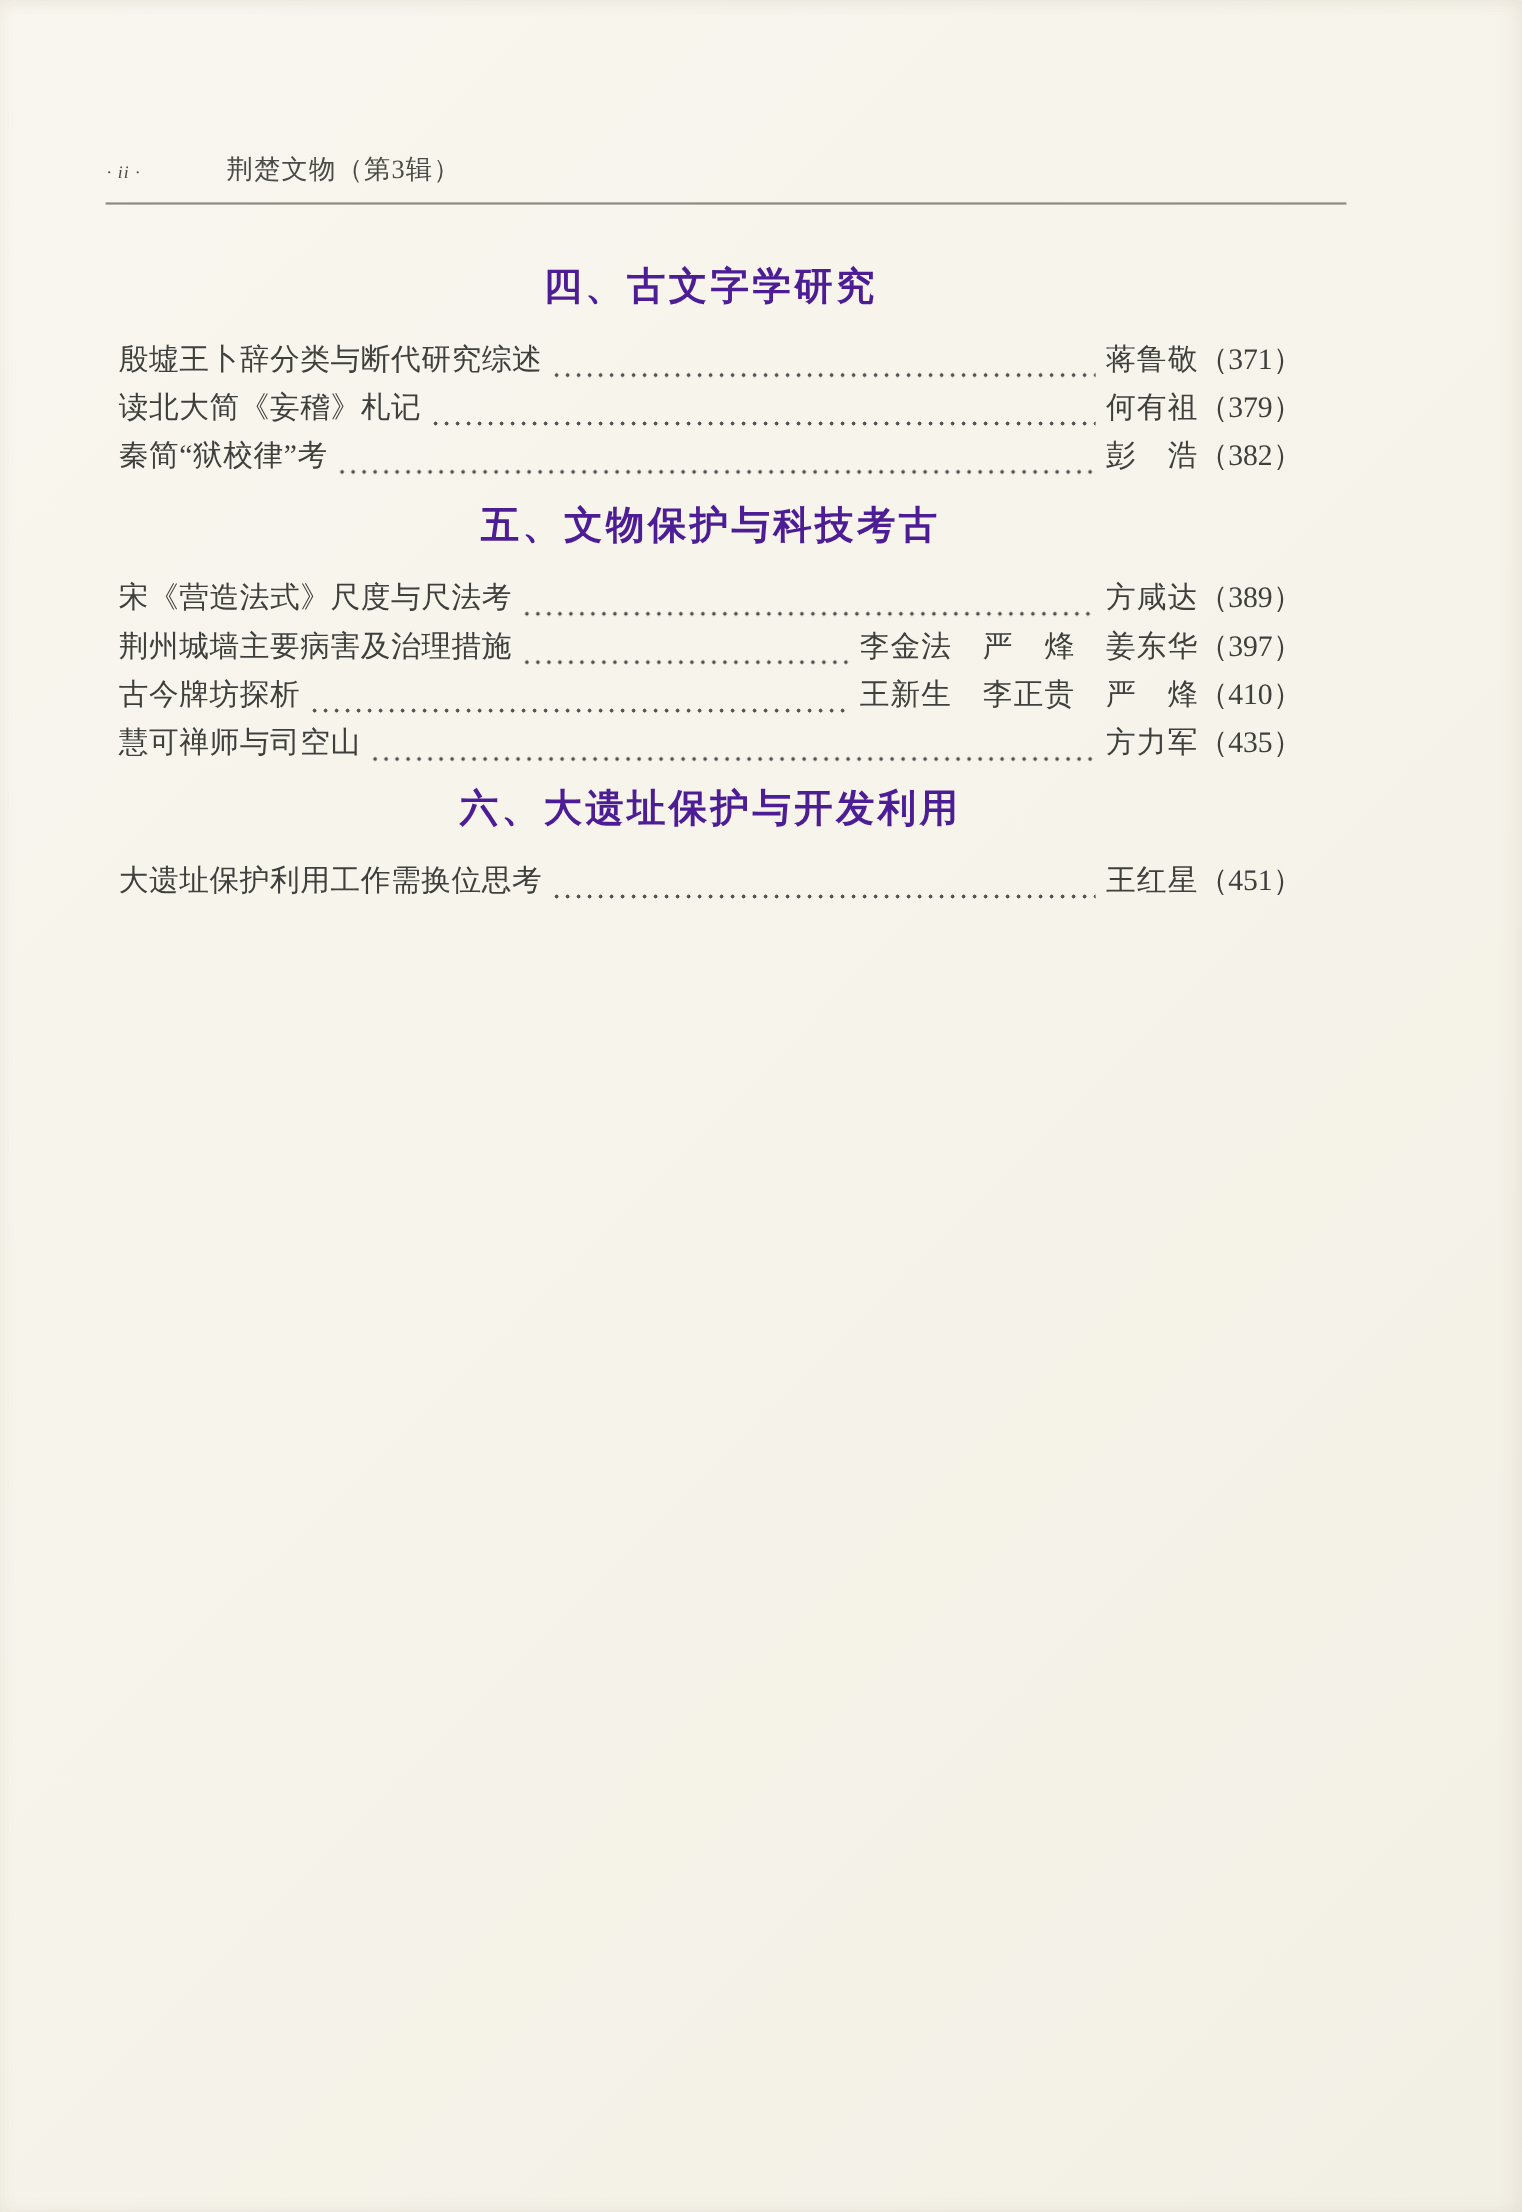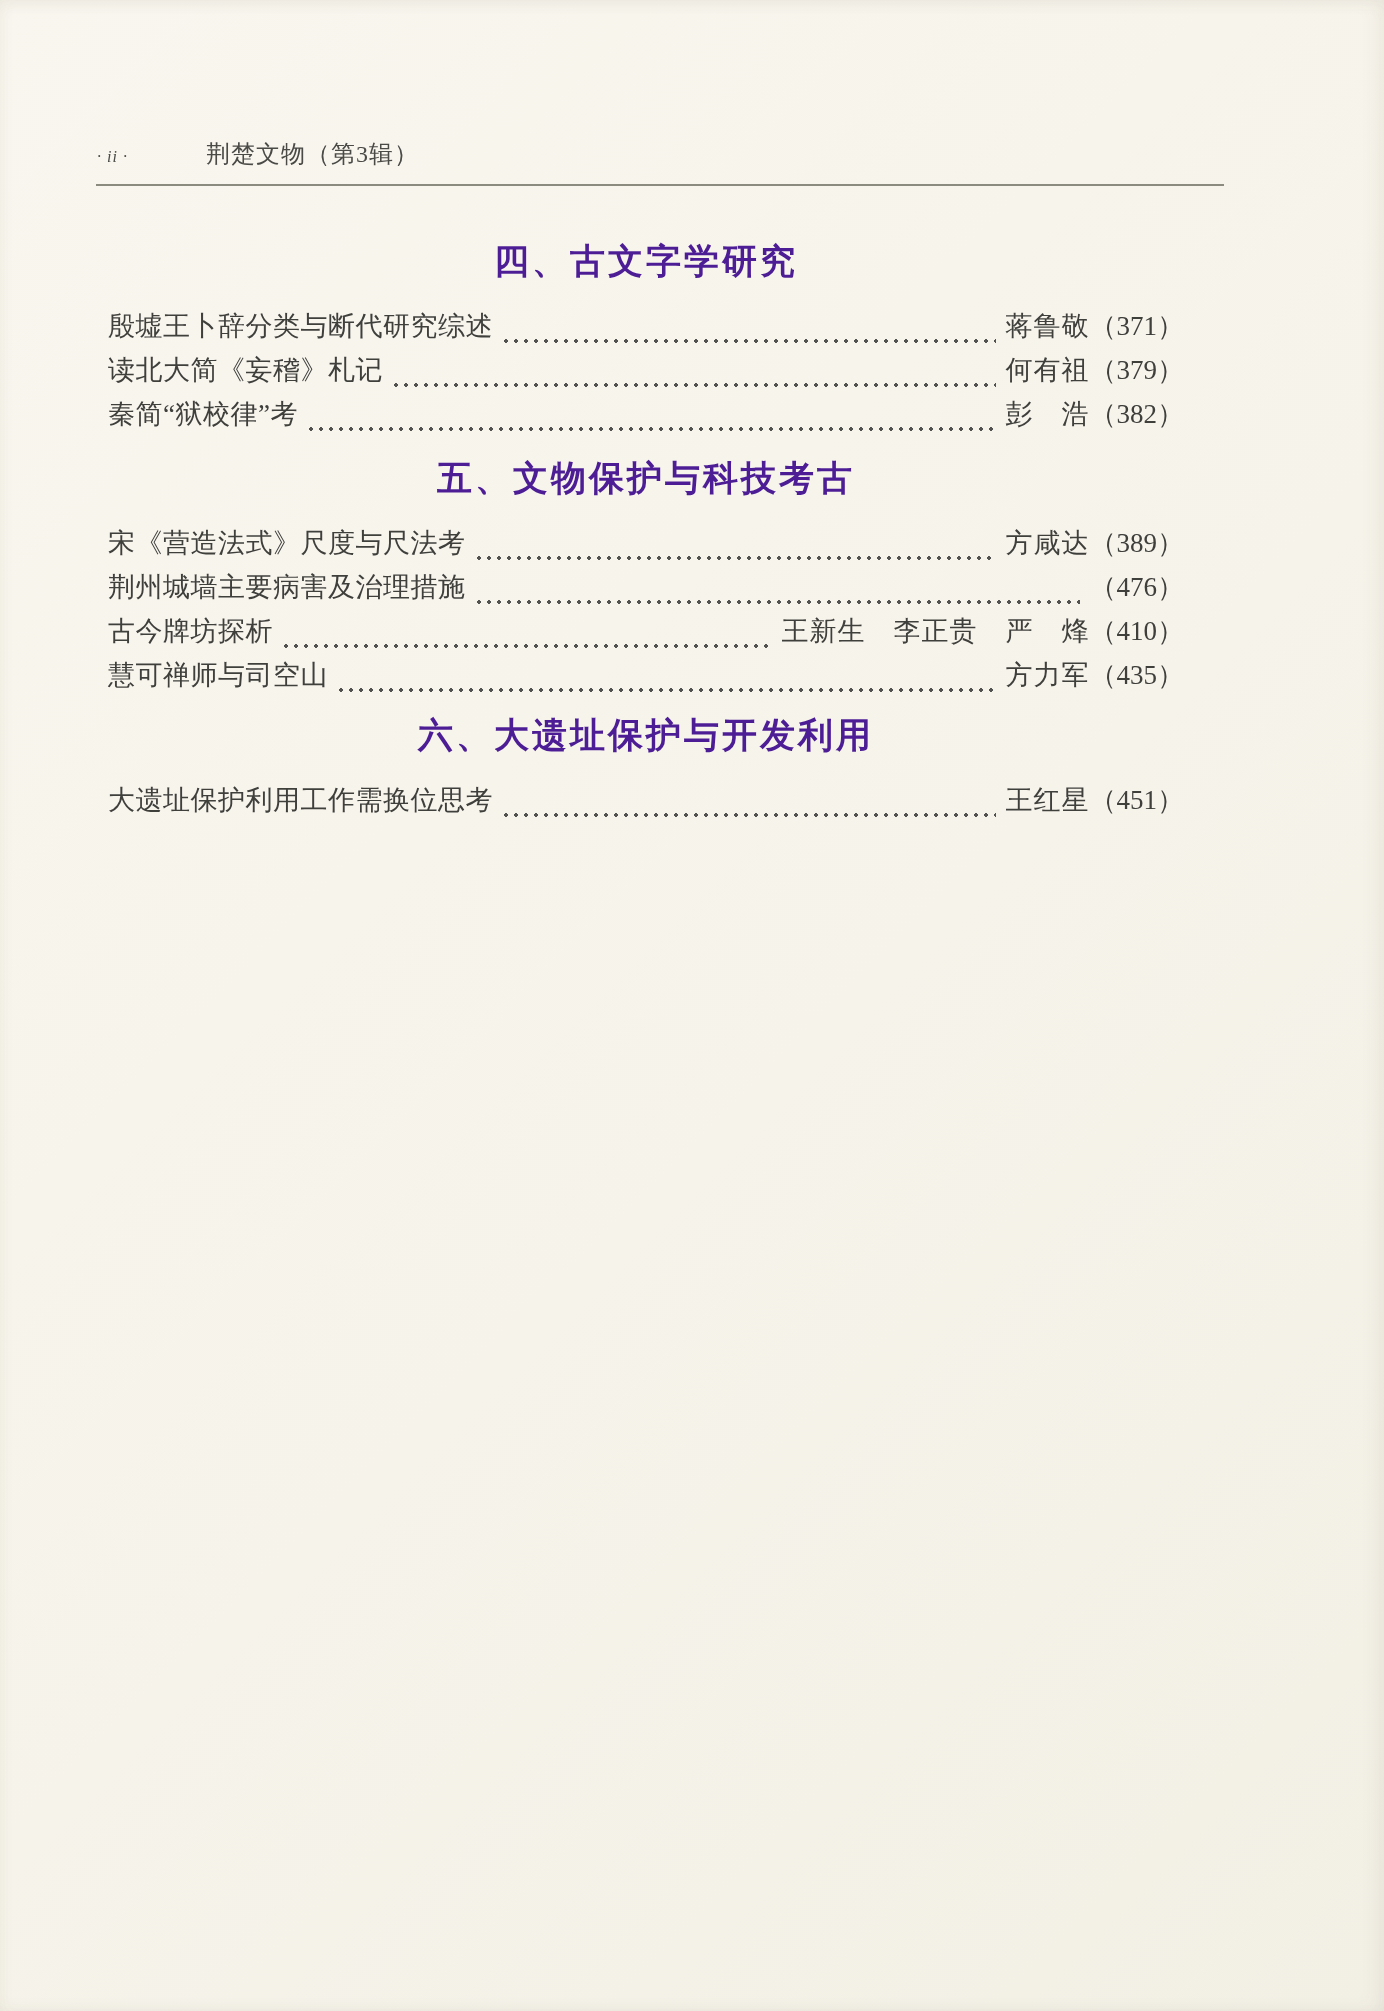--- a/index.html
+++ b/index.html
@@ -147,21 +147,22 @@
 
     <div class="toc-entry">
       <span class="entry-title">宋《营造法式》尺度与尺法考</span>
       <span class="dot-leader"></span>
       <span class="entry-authors">方咸达</span>
       <span class="entry-page">（389）</span>
     </div>
     <div class="toc-entry">
       <span class="entry-title">荆州城墙主要病害及治理措施</span>
       <span class="dot-leader"></span>
-      <span class="entry-page">（476）</span>
+      <span class="entry-authors">李金法　严　烽　姜东华</span>
+      <span class="entry-page">（397）</span>
     </div>
     <div class="toc-entry">
       <span class="entry-title">古今牌坊探析</span>
       <span class="dot-leader"></span>
       <span class="entry-authors">王新生　李正贵　严　烽</span>
       <span class="entry-page">（410）</span>
     </div>
     <div class="toc-entry">
       <span class="entry-title">慧可禅师与司空山</span>
       <span class="dot-leader"></span>

